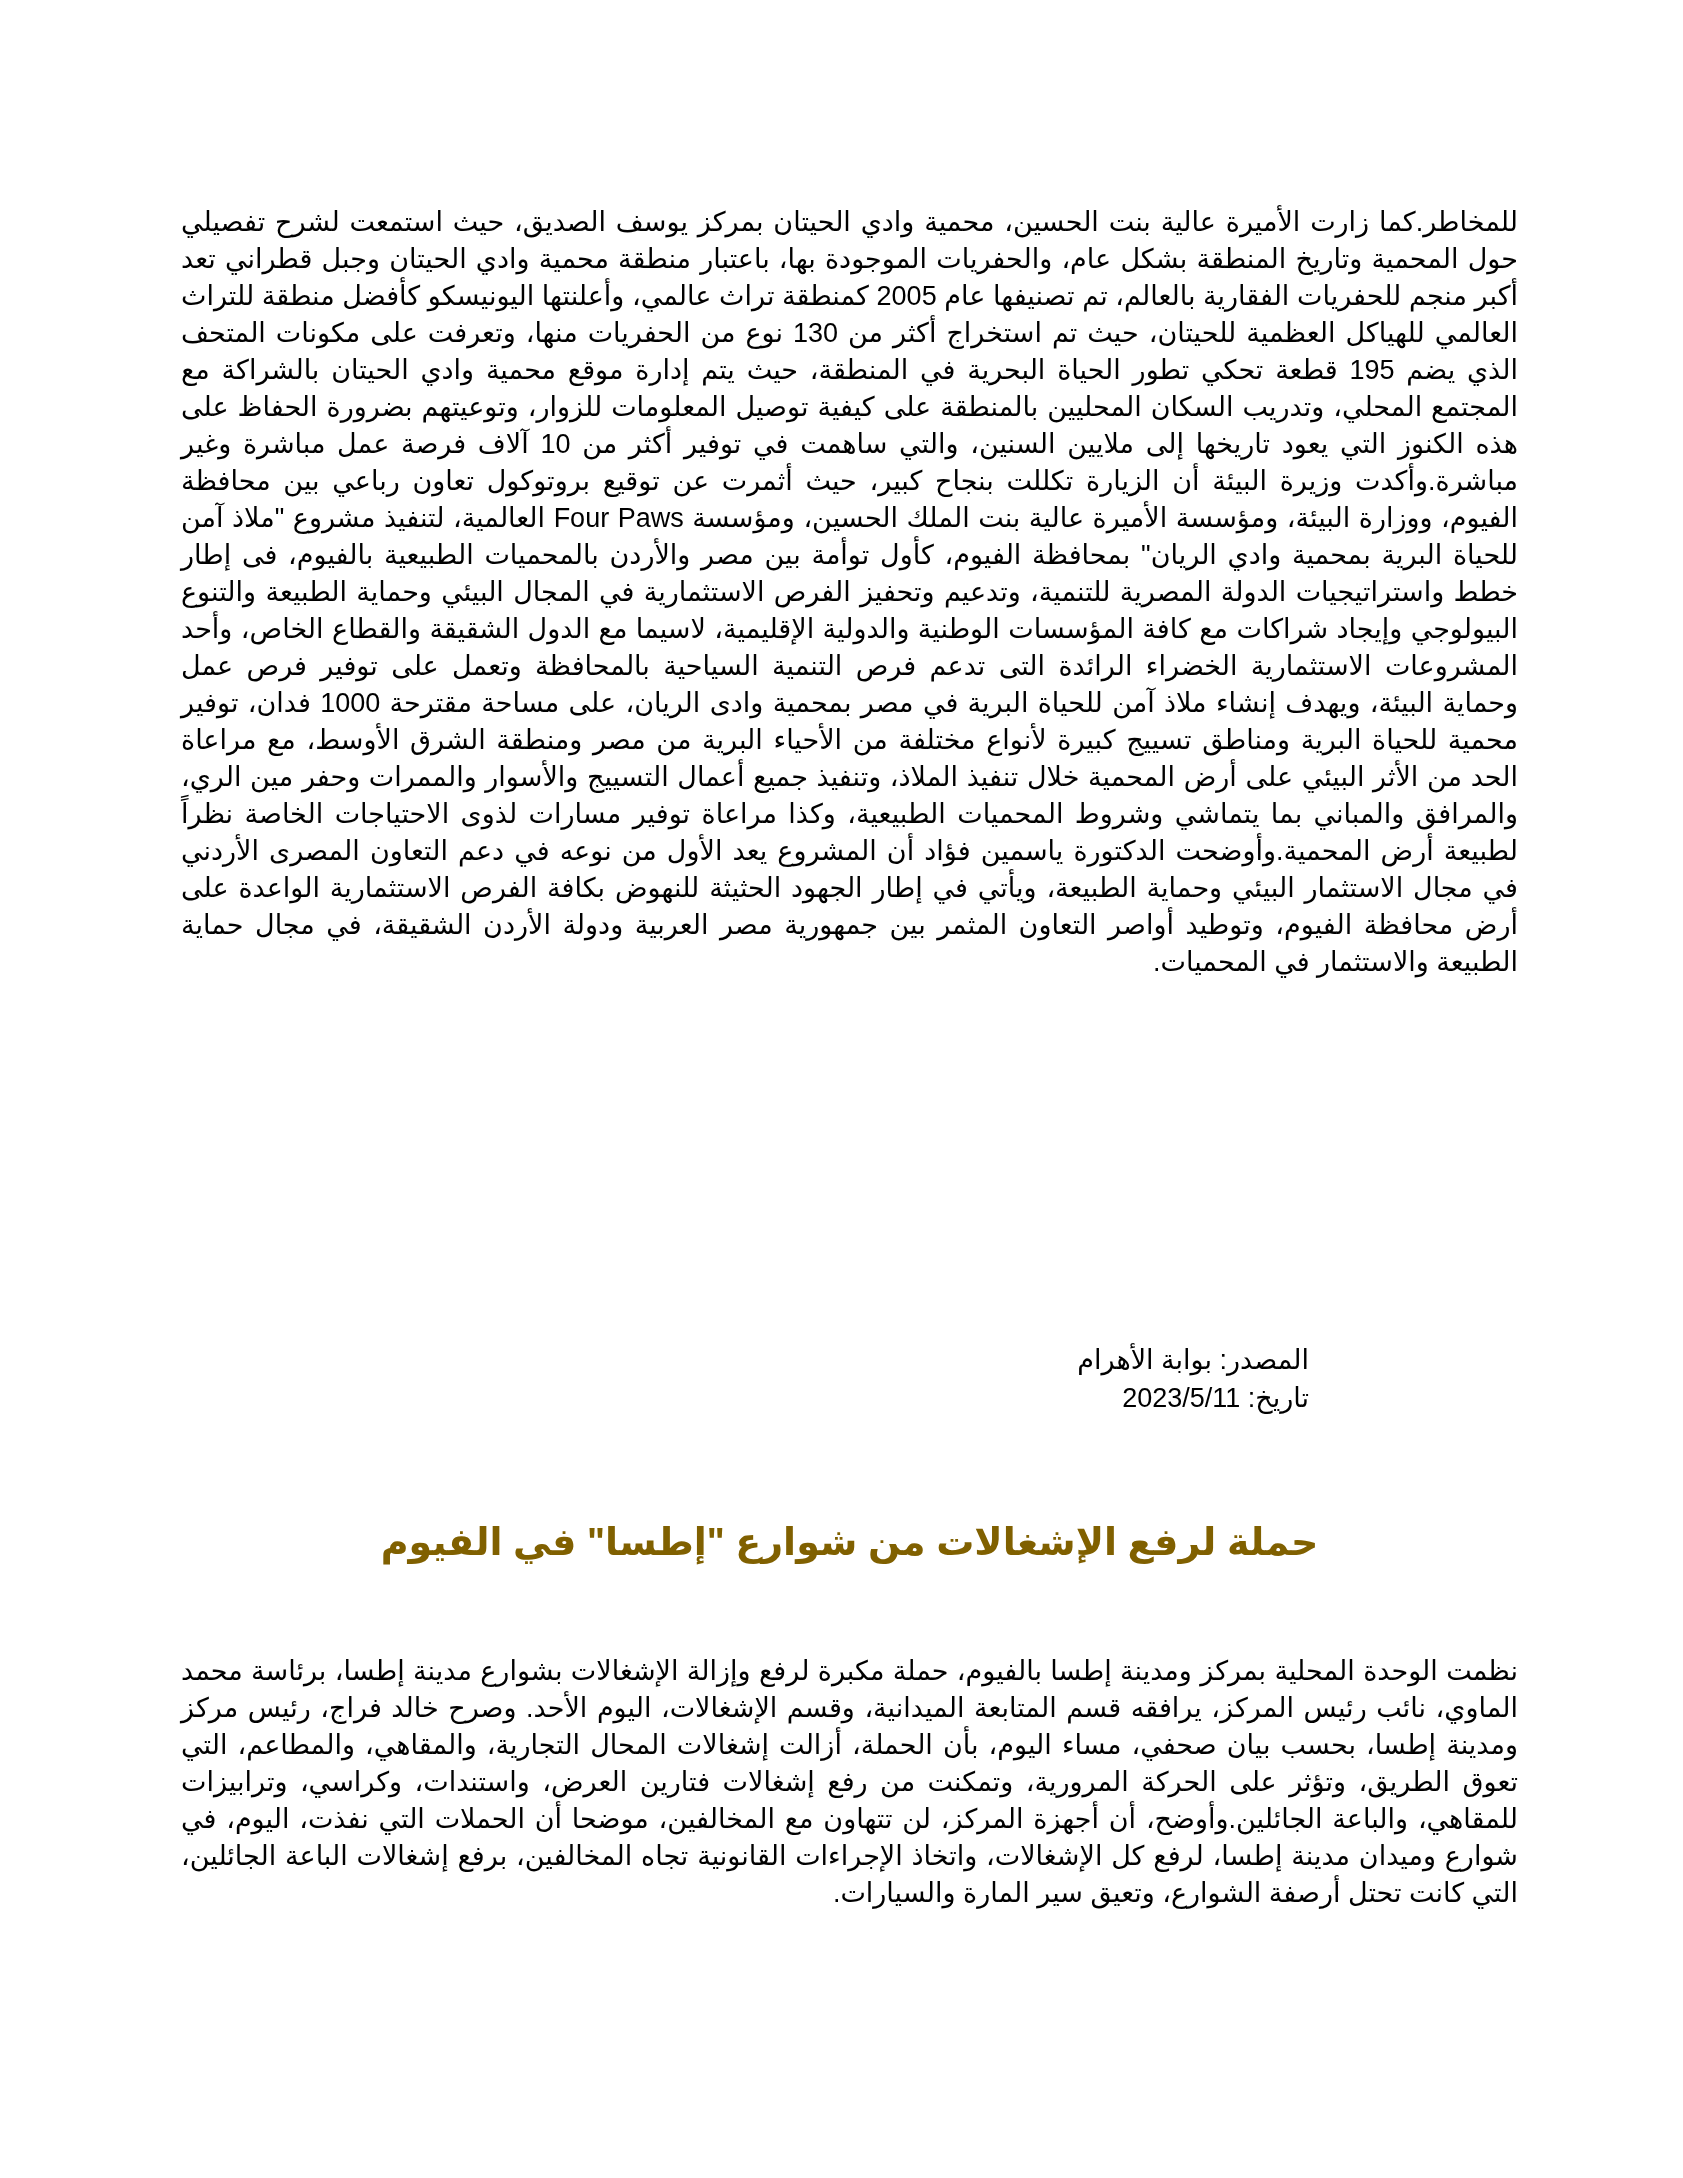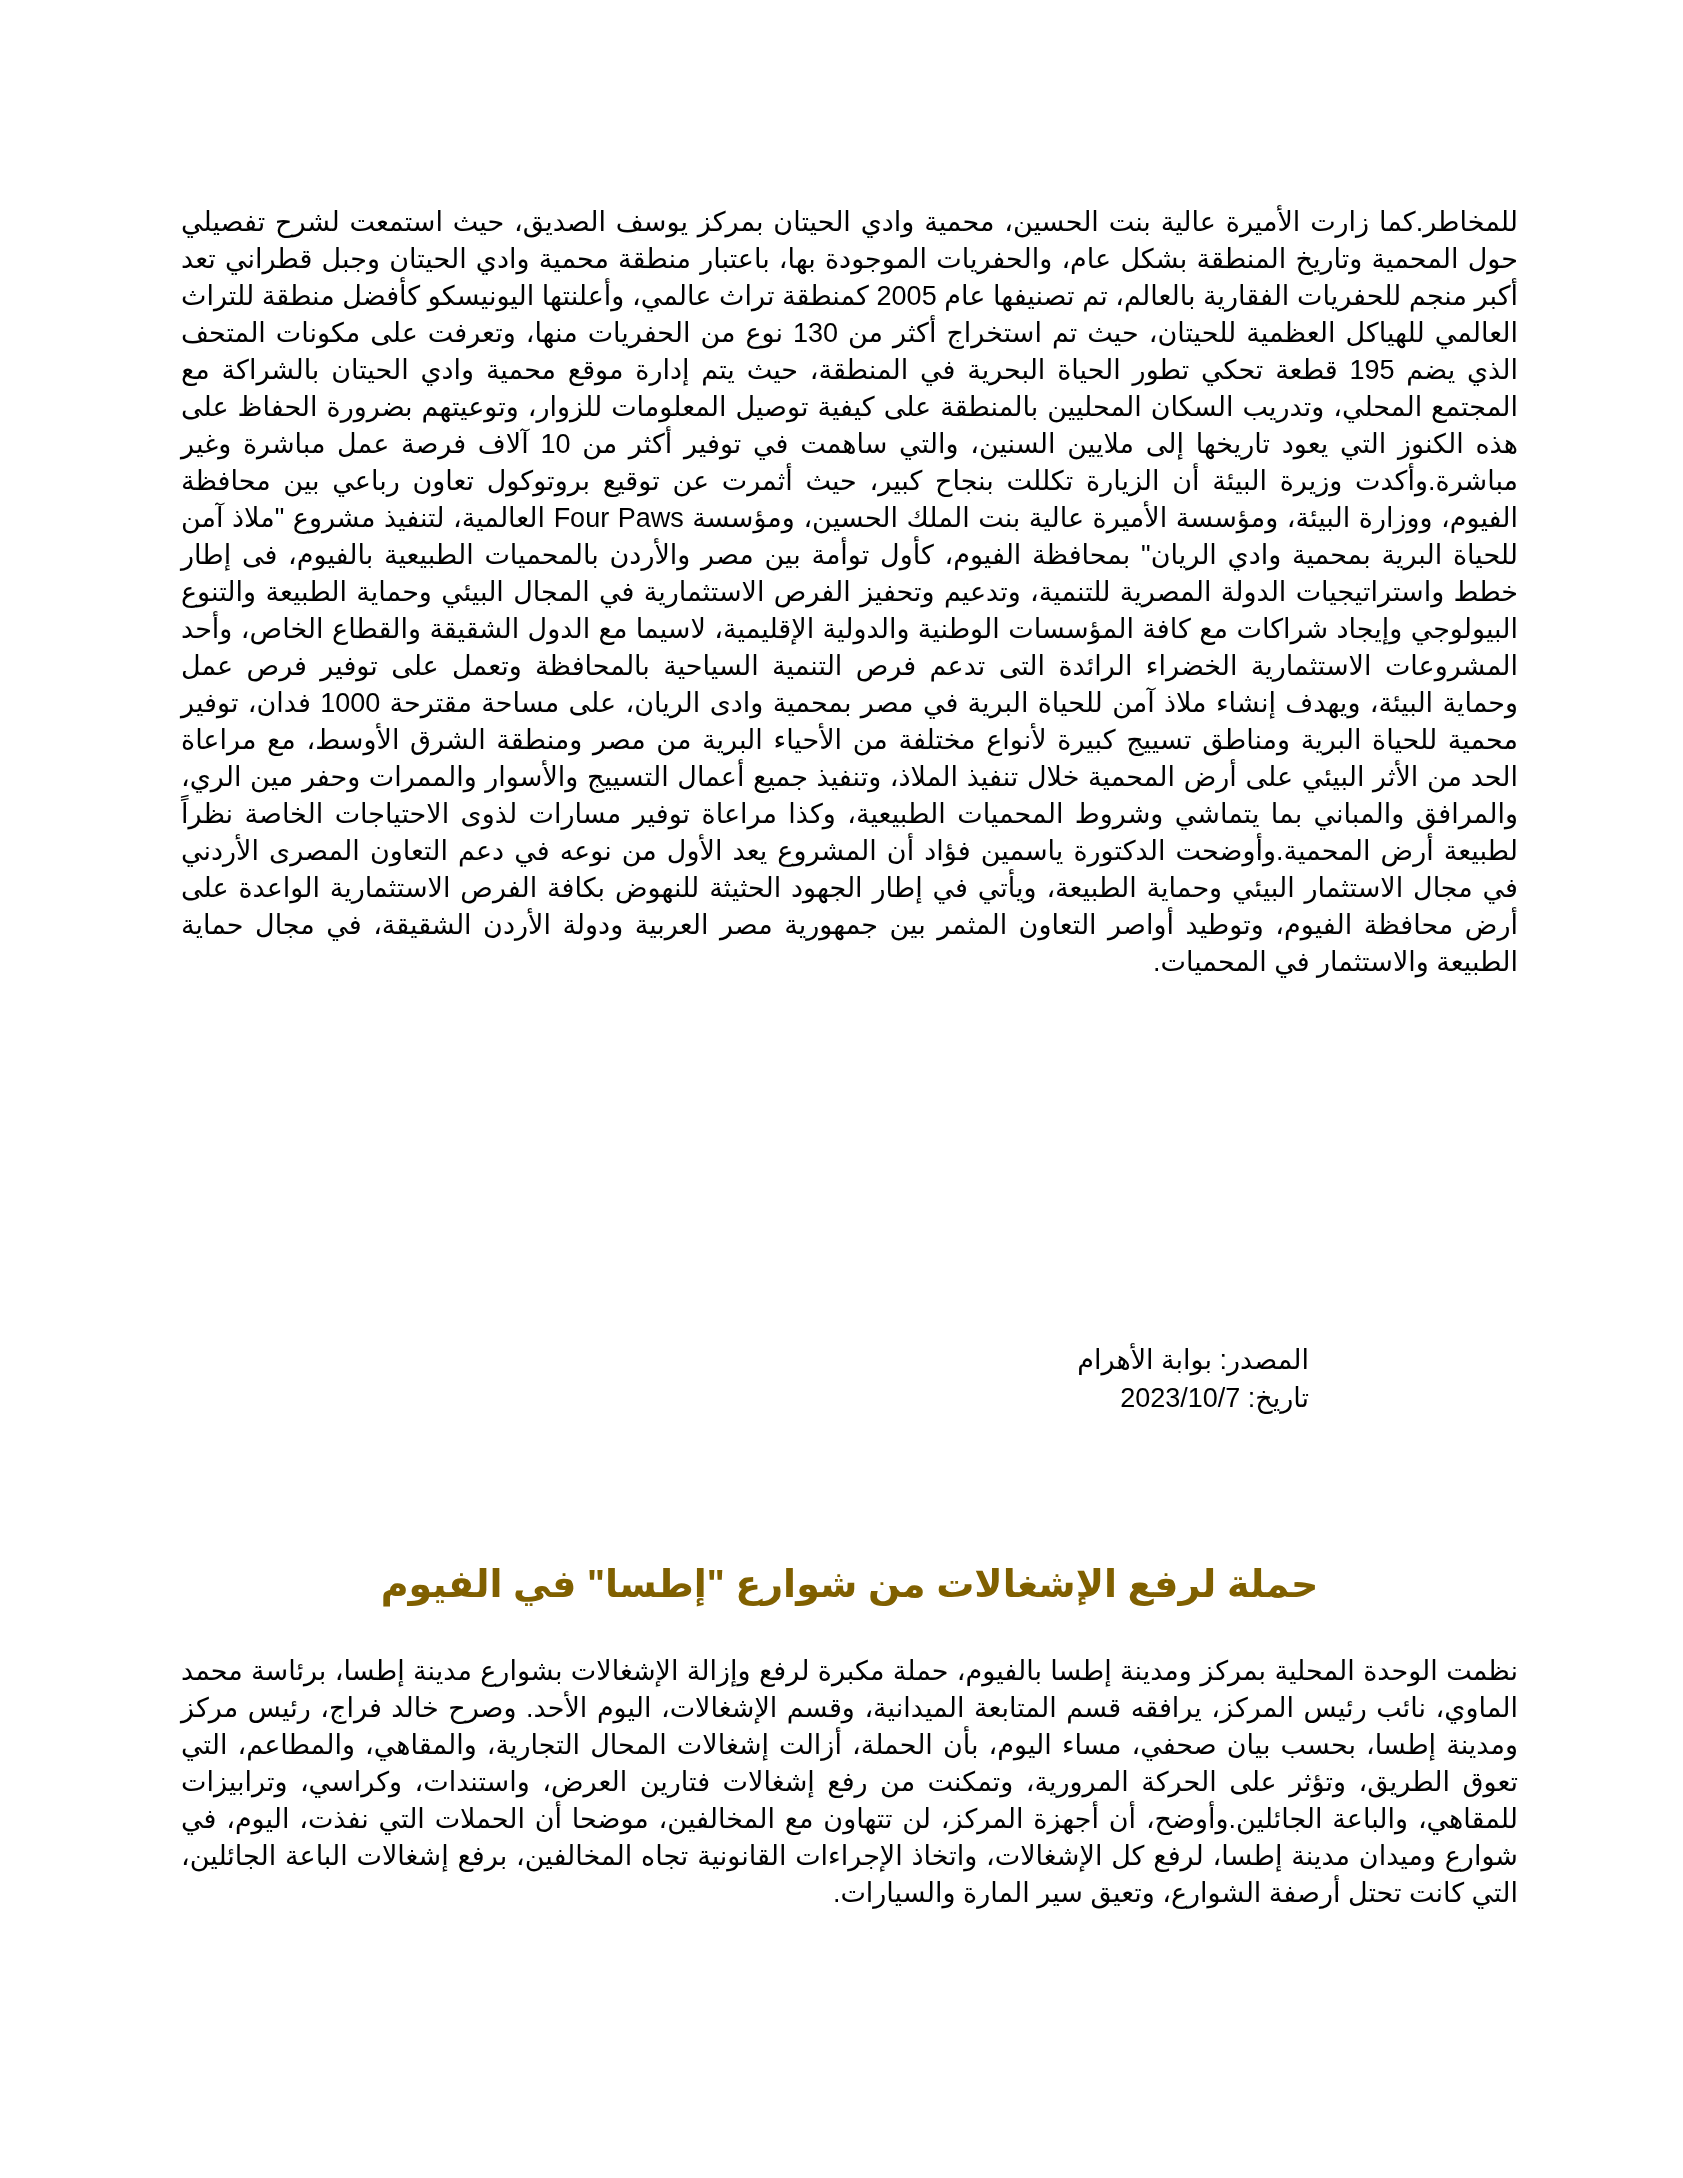--- a/index.html
+++ b/index.html
@@ -66,20 +66,20 @@
   </style>
 </head>
 <body>
 
 <div class="page">
 
   <p class="text-block para-1" style="margin:0;">للمخاطر.كما زارت الأميرة عالية بنت الحسين، محمية وادي الحيتان بمركز يوسف الصديق، حيث استمعت لشرح تفصيلي حول المحمية وتاريخ المنطقة بشكل عام، والحفريات الموجودة بها، باعتبار منطقة محمية وادي الحيتان وجبل قطراني تعد أكبر منجم للحفريات الفقارية بالعالم،  تم تصنيفها عام 2005 كمنطقة تراث عالمي، وأعلنتها اليونيسكو كأفضل منطقة للتراث العالمي للهياكل العظمية للحيتان، حيث تم استخراج أكثر من 130 نوع من الحفريات منها، وتعرفت على مكونات المتحف الذي يضم 195 قطعة تحكي تطور الحياة البحرية في المنطقة، حيث يتم إدارة موقع محمية وادي الحيتان بالشراكة مع المجتمع المحلي، وتدريب السكان المحليين بالمنطقة على كيفية توصيل المعلومات للزوار، وتوعيتهم بضرورة الحفاظ على هذه الكنوز التي يعود تاريخها إلى ملايين السنين، والتي ساهمت في توفير أكثر من  10 آلاف فرصة عمل مباشرة وغير مباشرة.وأكدت وزيرة البيئة أن الزيارة تكللت بنجاح كبير، حيث أثمرت عن توقيع بروتوكول تعاون رباعي بين محافظة الفيوم، ووزارة البيئة، ومؤسسة الأميرة عالية بنت الملك الحسين، ومؤسسة Four Paws العالمية، لتنفيذ مشروع "ملاذ آمن للحياة البرية بمحمية وادي الريان" بمحافظة الفيوم، كأول توأمة بين مصر والأردن بالمحميات الطبيعية بالفيوم، فى إطار خطط واستراتيجيات الدولة المصرية للتنمية، وتدعيم وتحفيز الفرص الاستثمارية في المجال البيئي وحماية الطبيعة والتنوع البيولوجي وإيجاد شراكات مع كافة المؤسسات الوطنية والدولية الإقليمية، لاسيما مع الدول الشقيقة والقطاع الخاص، وأحد المشروعات الاستثمارية الخضراء الرائدة التى تدعم فرص التنمية السياحية بالمحافظة وتعمل على توفير فرص عمل وحماية البيئة، ويهدف إنشاء ملاذ آمن للحياة البرية في مصر بمحمية وادى الريان، على مساحة مقترحة 1000 فدان، توفير محمية للحياة البرية ومناطق تسييج كبيرة لأنواع مختلفة من الأحياء البرية من مصر ومنطقة الشرق الأوسط، مع مراعاة الحد من الأثر البيئي على أرض المحمية خلال تنفيذ الملاذ، وتنفيذ جميع أعمال التسييج والأسوار والممرات وحفر مين الري، والمرافق والمباني بما يتماشي وشروط المحميات الطبيعية، وكذا مراعاة توفير مسارات لذوى الاحتياجات الخاصة نظراً لطبيعة أرض المحمية.وأوضحت الدكتورة ياسمين فؤاد أن المشروع يعد الأول من نوعه في دعم التعاون المصرى الأردني في مجال الاستثمار البيئي وحماية الطبيعة، ويأتي في إطار الجهود الحثيثة للنهوض بكافة الفرص الاستثمارية الواعدة على أرض محافظة الفيوم، وتوطيد أواصر التعاون المثمر بين جمهورية مصر العربية ودولة الأردن الشقيقة، في مجال حماية الطبيعة والاستثمار في المحميات.</p>
 
   <div class="meta-line source-line">المصدر: بوابة الأهرام</div>
 
-  <div class="meta-line date-line">تاريخ: 2023/10/7</div>
+  <div class="meta-line date-line">تاريخ: 2023/5/11</div>
 
-  <h2 class="heading" style="color: rgb(128, 96, 0); margin-top: 42px;">حملة لرفع الإشغالات من شوارع "إطسا" في الفيوم</h2>
+  <h2 class="heading" style="color: rgb(128, 96, 0);">حملة لرفع الإشغالات من شوارع "إطسا" في الفيوم</h2>
 
   <p class="text-block para-2" style="margin:0;">نظمت الوحدة المحلية بمركز ومدينة إطسا بالفيوم، حملة مكبرة لرفع وإزالة الإشغالات بشوارع مدينة إطسا، برئاسة محمد الماوي، نائب رئيس المركز، يرافقه قسم المتابعة الميدانية، وقسم الإشغالات، اليوم الأحد. وصرح خالد فراج، رئيس مركز ومدينة إطسا، بحسب بيان صحفي، مساء اليوم، بأن الحملة، أزالت إشغالات المحال التجارية، والمقاهي، والمطاعم، التي تعوق الطريق، وتؤثر على الحركة المرورية، وتمكنت من رفع إشغالات فتارين العرض، واستندات، وكراسي، وترابيزات للمقاهي، والباعة الجائلين.وأوضح، أن أجهزة المركز، لن تتهاون مع المخالفين، موضحا أن الحملات التي نفذت، اليوم، في شوارع وميدان مدينة إطسا، لرفع كل الإشغالات، واتخاذ الإجراءات القانونية تجاه المخالفين، برفع إشغالات الباعة الجائلين، التي كانت تحتل أرصفة الشوارع، وتعيق سير المارة والسيارات.</p>
 
 </div>
 
 
 </body></html>

